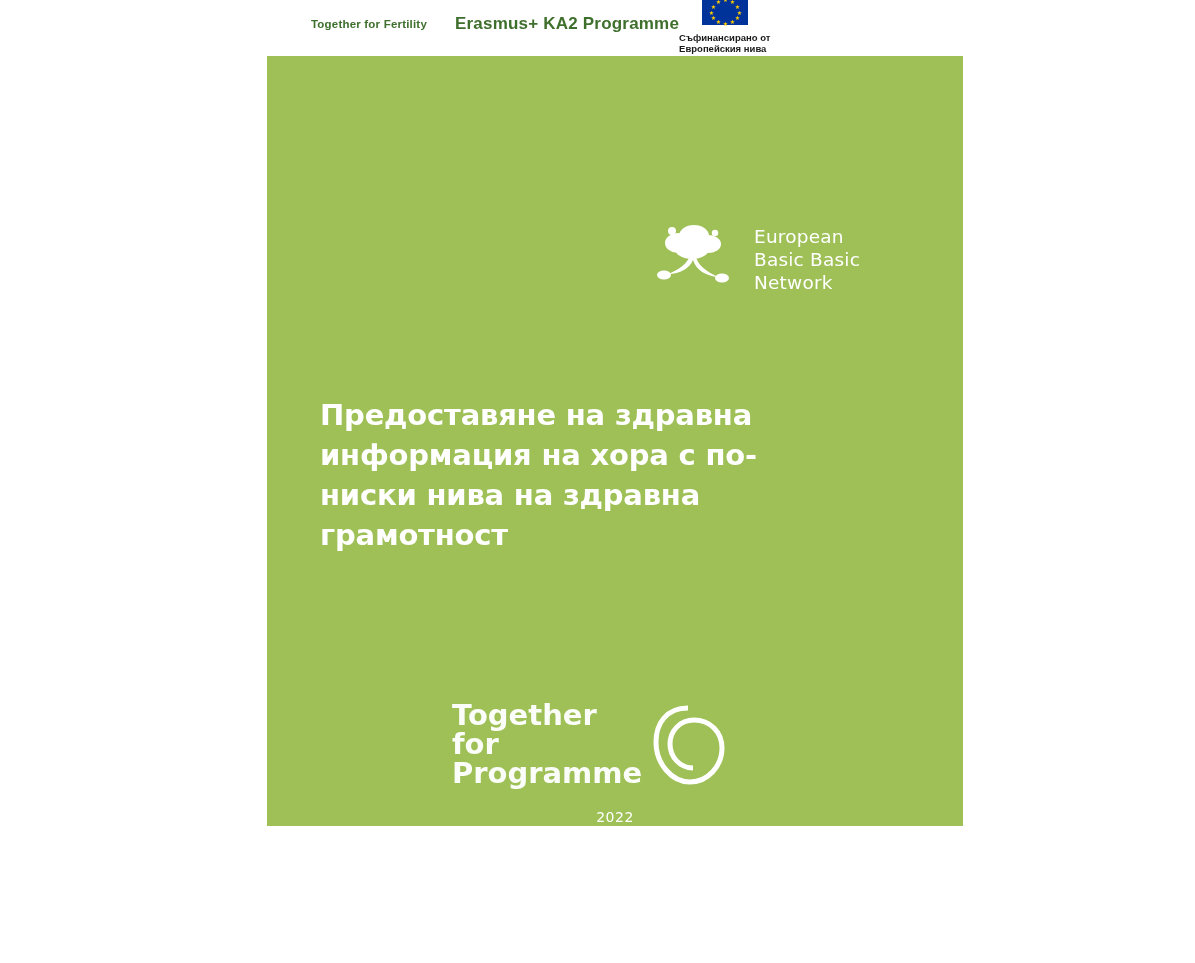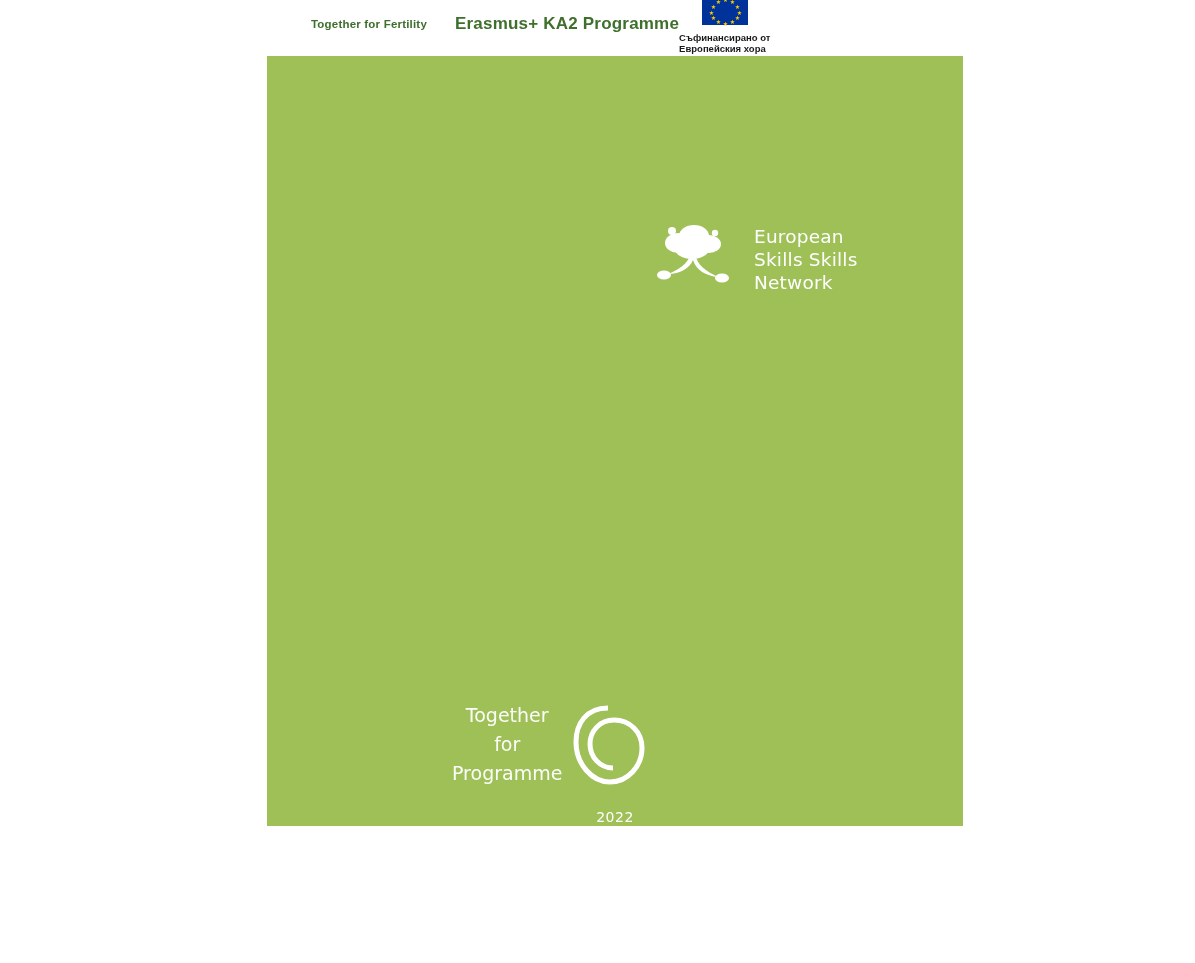--- a/index.html
+++ b/index.html
@@ -134,24 +134,25 @@
   .tff {
     position: absolute;
     left: 185px;
     top: 645px;
     display: flex;
     align-items: center;
   }
   .tff-text {
     color: #ffffff;
     font-family: "DejaVu Sans", sans-serif;
-    font-size: 19px;
+    font-size: 29px;
     line-height: 29px;
-    text-align: center;
+    text-align: left;
     opacity: 0.97;
+    font-weight: bold;
   }
   .tff-text .l1 { display:block; }
   .tff-text .l2 { display:block; }
   .tff-text .l3 { display:block; }
   .tff-mark {
     width: 82px;
     height: 86px;
     margin-left: 6px;
     flex: none;
   }
@@ -185,21 +186,21 @@
       <span class="star" style="left:28px; top:25px;">★</span>
       <span class="star" style="left:21px; top:27px;">★</span>
       <span class="star" style="left:14px; top:25px;">★</span>
       <span class="star" style="left:9px;  top:21px;">★</span>
       <span class="star" style="left:7px;  top:16px;">★</span>
       <span class="star" style="left:9px;  top:10px;">★</span>
       <span class="star" style="left:14px; top:5px;">★</span>
     </div>
     <div class="eu-text">
       <div>Съфинансирано от</div>
-      <div>Европейския хора</div>
+      <div>Европейския нива</div>
     </div>
   </div>
 </div>
 
 <div class="left-marker"></div>
 
 <div class="cover">
 
   <div class="ebsn">
     <svg class="ebsn-mark" viewBox="0 0 92 86" aria-hidden="true">
@@ -210,25 +211,26 @@
         <ellipse cx="44" cy="33" rx="17" ry="10"></ellipse>
         <path d="M43 36 C41 48, 30 54, 20 58 C32 58, 42 52, 45 44 C48 54, 58 60, 70 61 C58 55, 48 49, 47 36 Z"></path>
         <ellipse cx="16" cy="59" rx="7" ry="4.5"></ellipse>
         <ellipse cx="74" cy="62" rx="7" ry="4.5"></ellipse>
         <circle cx="24" cy="15" r="4"></circle>
         <circle cx="67" cy="17" r="3.2"></circle>
       </g>
     </svg>
     <div class="ebsn-name">
       <div>European</div>
-      <div>Skills Skills</div>
+      <div>Basic Basic</div>
       <div>Network</div>
     </div>
   </div>
 
+  <h1 class="cover-title">Предоставяне на здравна информация на хора с по-ниски нива на здравна грамотност</h1>
 
   <div class="tff">
     <div class="tff-text">
       <span class="l1">Together</span>
       <span class="l2">for</span>
       <span class="l3">Programme</span>
     </div>
     <svg class="tff-mark" viewBox="0 0 82 86" aria-hidden="true">
       <g fill="none" stroke="#ffffff" stroke-width="5">
         <path d="M40 6 C18 6, 8 22, 8 40 C8 62, 24 80, 42 80 C60 80, 74 64, 74 46 C74 30, 62 18, 46 18 C32 18, 22 29, 22 42 C22 55, 32 66, 45 66"></path>

